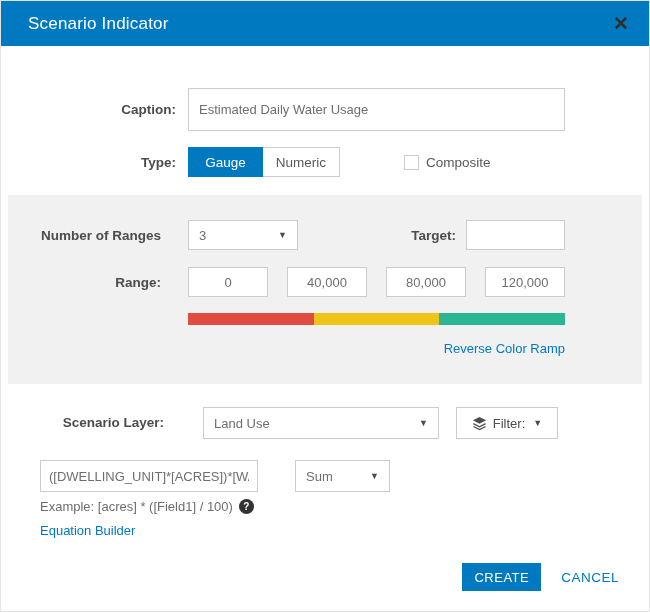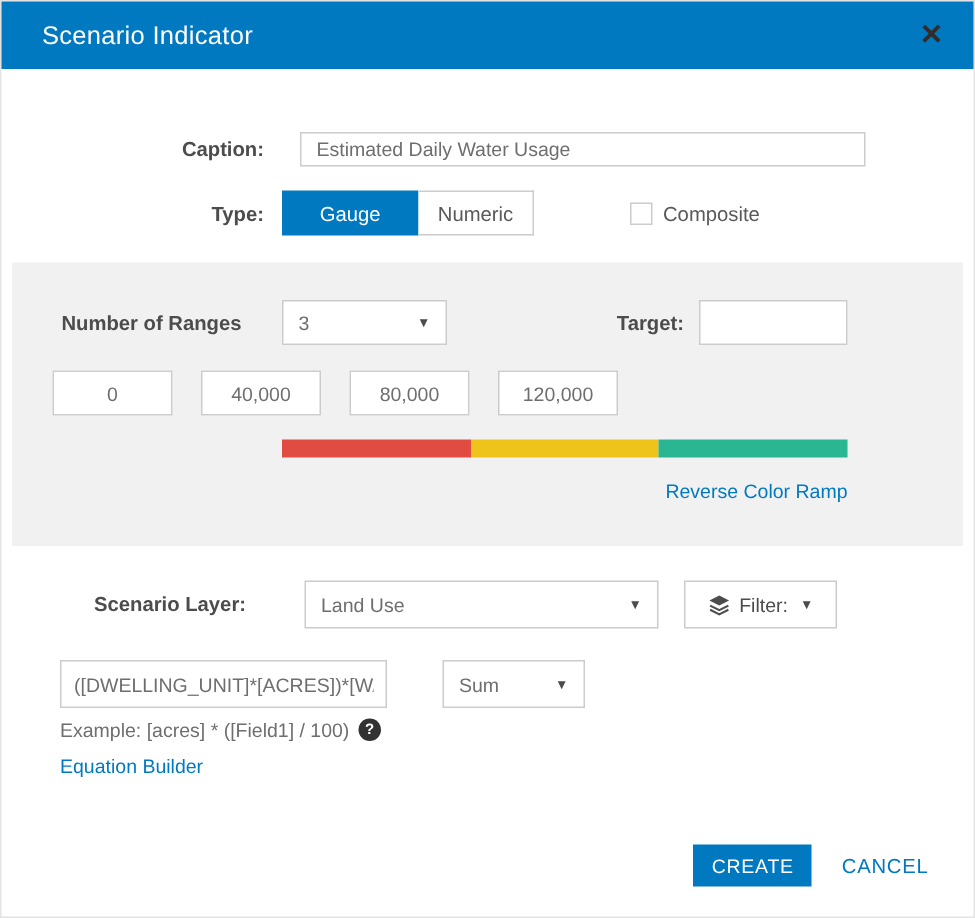--- a/index.html
+++ b/index.html
@@ -24,28 +24,28 @@
   .lbl-inner { width: 153px; }
   .lbl-bottom { width: 163px; line-height: 1.35; }
 
   input[type="text"] {
     border: 1px solid #cccccc; background: #fff; color: #6e6e6e;
     font-family: "Liberation Sans", sans-serif; font-size: 13px; outline: none;
   }
 
   
   .row-caption { margin-top: 42px; align-items: center; }
-  .caption-input { margin-left: 24px; width: 377px; height: 23px; padding: 0 10px; }
+  .caption-input { margin-left: 12px; width: 377px; height: 43px; padding: 0 10px; }
 
   
   .row-type { margin-top: 16px; }
   .segmented { margin-left: 12px; display: flex; }
   .seg-btn { height: 30px; display: flex; align-items: center; justify-content: center;
              font-size: 13.5px; cursor: pointer; }
-  .seg-selected { width: 91px; color: #ffffff; background: #0079C1; }
+  .seg-selected { width: 75px; color: #ffffff; background: #0079C1; }
   .seg-unselected { width: 77px; color: #595959; background: #fff; border: 1px solid #ccc; border-left: none; }
   .composite-wrap { margin-left: 18px; display: flex; align-items: center; cursor: pointer; padding-left: 46px; }
   .checkbox { width: 15px; height: 15px; border: 1px solid #ccc; background: #fff; }
   .composite-label { margin-left: 7px; color: #595959; font-size: 13.5px; font-weight: 400; }
 
   
   .panel { margin: 18px 7px 0 7px; height: 189px; background: #F1F1F1; padding-top: 25px; }
   .dropdown { background: #fff; border: 1px solid #ccc; display: flex; align-items: center;
               padding: 0 10px; color: #6e6e6e; font-size: 13px; cursor: pointer; }
   .dd-arrow { margin-left: auto; font-size: 9px; color: #4c4c4c; }
@@ -123,20 +123,21 @@
       <div class="lbl lbl-inner">Number of Ranges</div>
       <div class="dropdown nr-dropdown">
         <span>3</span>
         <span class="dd-arrow">▼</span>
       </div>
       <div class="lbl target-label">Target:</div>
       <input type="text" class="target-input" value="" style="">
     </div>
 
     <div class="row row-range">
+      <div class="lbl lbl-inner">Range:</div>
       <div class="range-inputs">
         <input type="text" class="range-input" value="0" style="">
         <input type="text" class="range-input" value="40,000" style="">
         <input type="text" class="range-input" value="80,000" style="">
         <input type="text" class="range-input" value="120,000" style="">
       </div>
     </div>
 
     <div class="ramp">
       <div class="ramp-seg" style="background-color: rgb(224, 76, 66);"></div>

